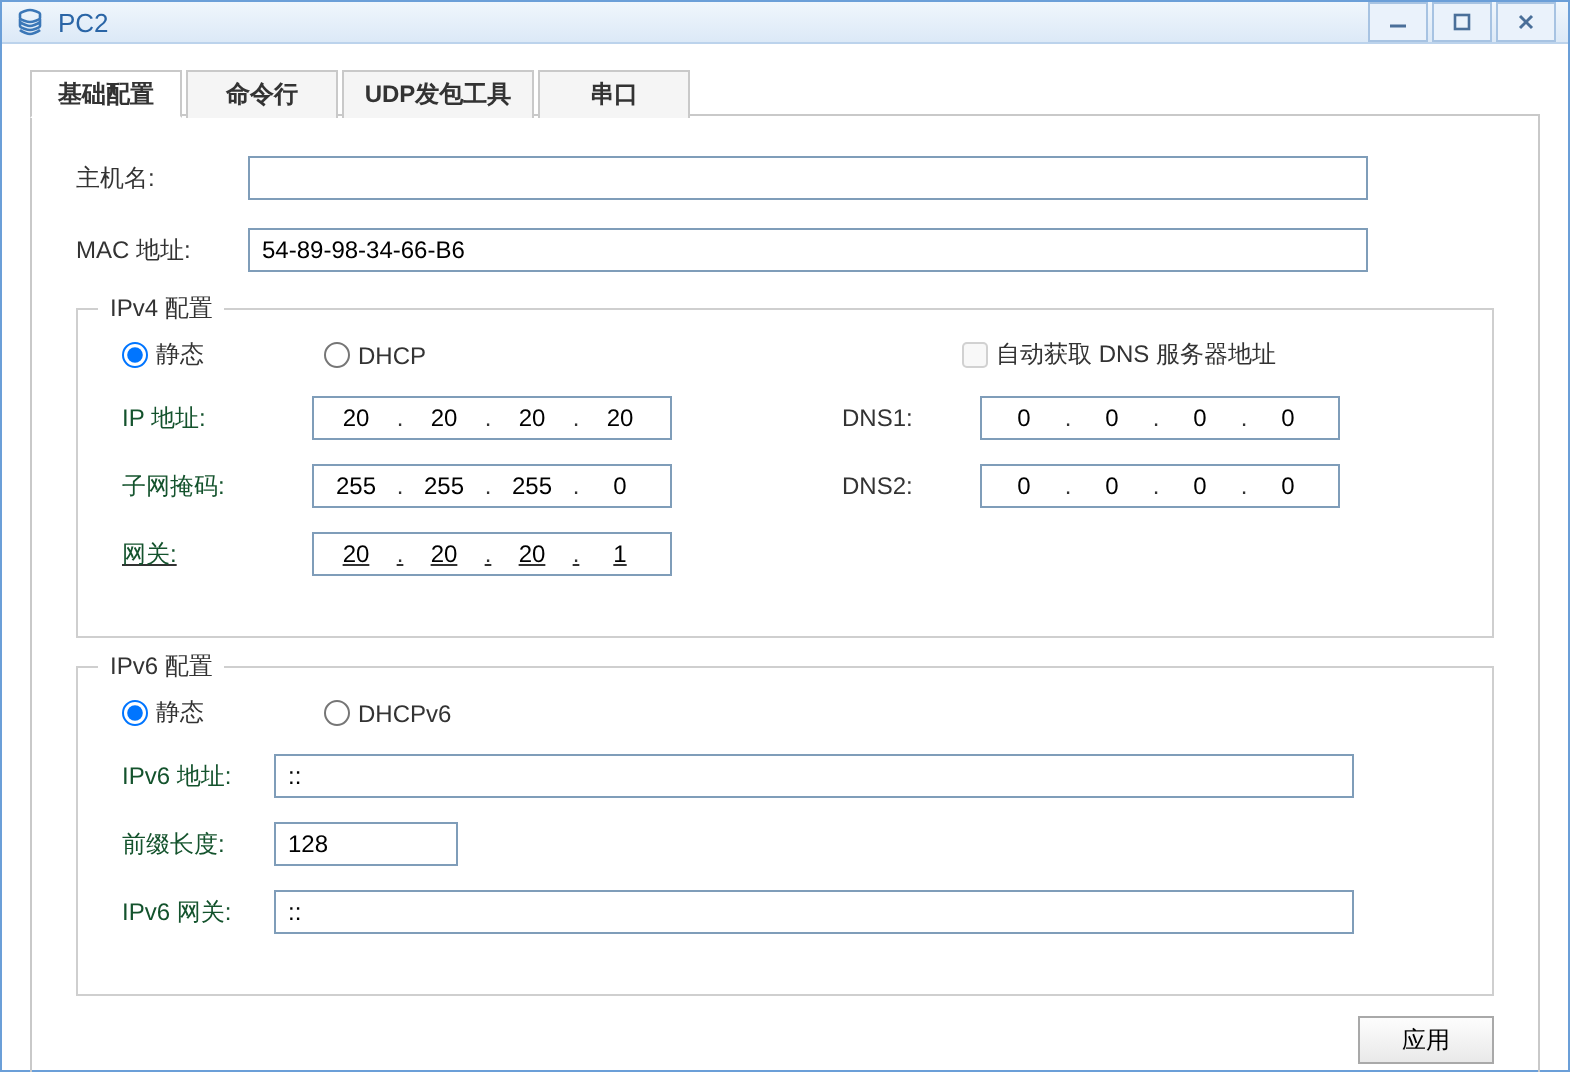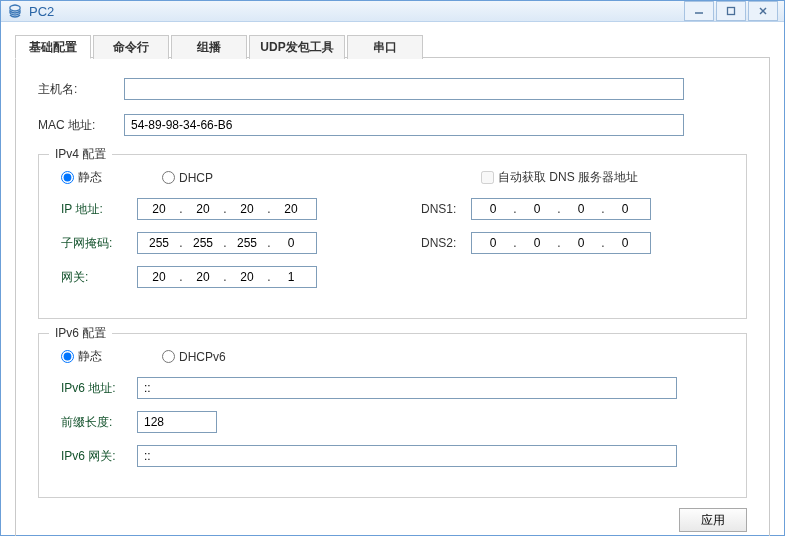--- a/index.html
+++ b/index.html
@@ -151,35 +151,36 @@
     color: #333;
   }
   .ip-box {
     display: flex;
     align-items: center;
     border: 1px solid #7f9db9;
     height: 22px;
     width: 180px;
     background: #fff;
     padding: 0 2px;
+    margin-left: 19px;
   }
   .ip-box .oct {
     width: 38px;
     text-align: center;
     border: none;
     outline: none;
     font-size: 12px;
     font-family: inherit;
     background: transparent;
   }
   .ip-box .dot {
     width: 6px; text-align: center; color: #333;
   }
   .long-input { width: 540px; }
-  .short-input { width: 80px; }
+  .short-input { width: 92px; }
   .button-bar {
     display: flex;
     justify-content: flex-end;
     margin-top: 10px;
   }
   .btn {
     min-width: 68px;
     height: 24px;
     border: 1px solid #a9a9a9;
     background: linear-gradient(#fdfdfd,#e9e9e9);
@@ -220,23 +221,20 @@
   </div>
 
   <div class="content">
     <div class="tabbar">
       <div class="tab active">
           <span>基础配置</span>
         </div>
       <div class="tab">
           <span>命令行</span>
         </div>
-      <div class="tab">
-          <span>组播</span>
-        </div>
       <div class="tab" style="min-width:96px;">
           <span>UDP发包工具</span>
         </div>
       <div class="tab">
           <span>串口</span>
         </div>
     </div>
 
     <div class="panel">
       <div class="row">
@@ -284,21 +282,21 @@
               <div class="ip-box">
                 <input class="oct" value="255" style="">
                   <span class="dot">.</span>
                 <input class="oct" value="255" style="">
                   <span class="dot">.</span>
                 <input class="oct" value="255" style="">
                   <span class="dot">.</span>
                 <input class="oct" value="0" style="">
               </div>
             </div>
-            <div class="field-row" style="margin-bottom:4px;">
+            <div class="field-row" style="margin-bottom:4px;text-decoration:underline;">
               <div class="field-label">网关:</div>
               <div class="ip-box">
                 <input class="oct" value="20" style="">
                   <span class="dot">.</span>
                 <input class="oct" value="20" style="">
                   <span class="dot">.</span>
                 <input class="oct" value="20" style="">
                   <span class="dot">.</span>
                 <input class="oct" value="1" style="">
               </div>

